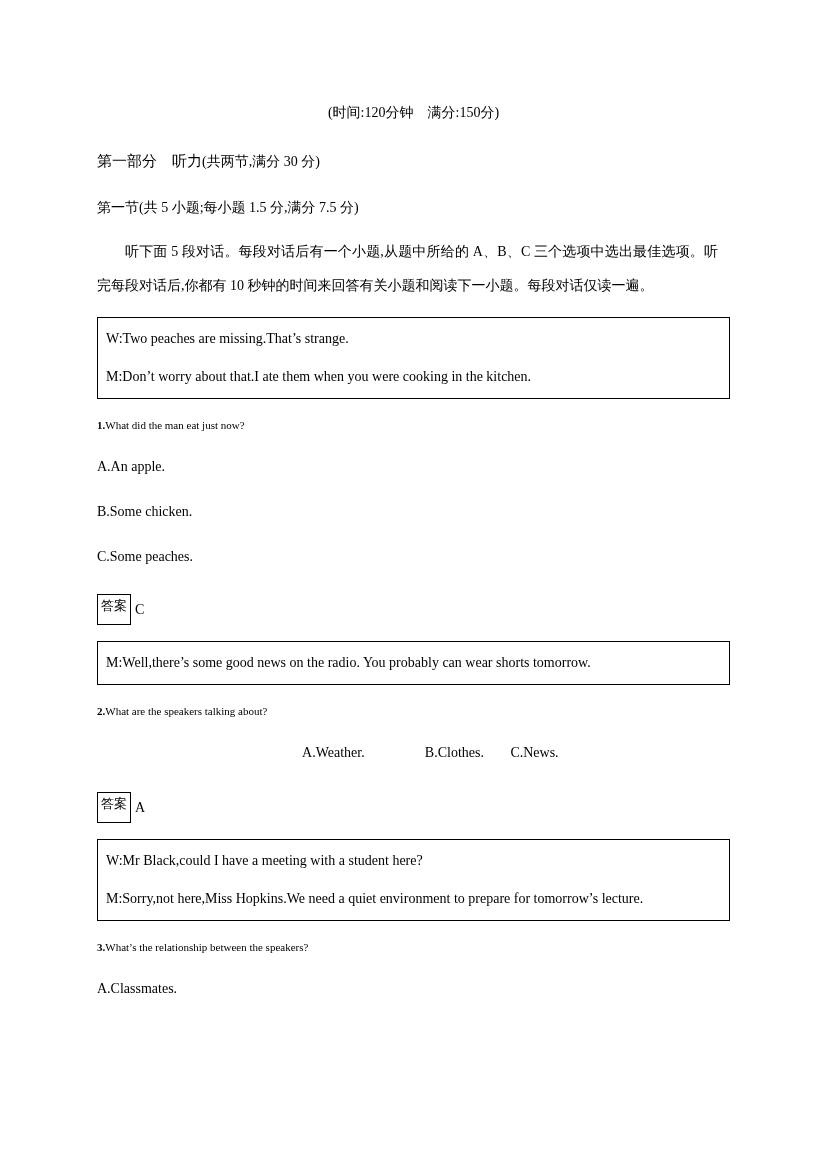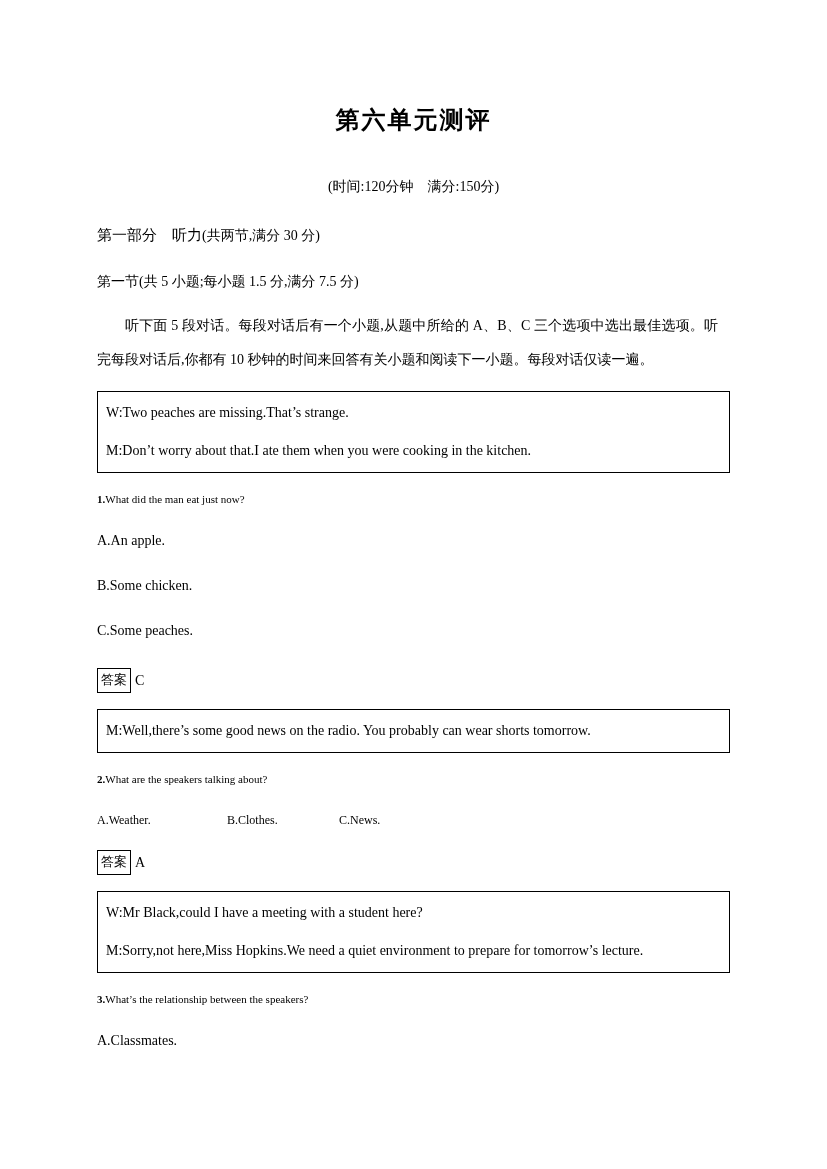--- a/index.html
+++ b/index.html
@@ -71,51 +71,51 @@
     font-size: 11px;
   }
   .question .qnum {
     font-weight: bold;
   }
   .option {
     margin: 0 0 29px 0;
     font-size: 14px;
   }
   .options-row {
-    margin: 0 0 22px 0;
-    font-size: 12px;
+    margin: 0 0 31px 0;
+    font-size: 14px;
+    text-align: center;
   }
   .options-row .opt-a { display: inline-block; width: 130px; }
   .options-row .opt-b { display: inline-block; width: 112px; }
   .options-row .opt-c { display: inline-block; }
   .answer-row {
     margin: 0 0 16px 0;
     font-size: 14px;
     line-height: 20px;
   }
   .answer-badge {
     display: inline-block;
     border: 1px solid #000000;
-    padding: 1px 3px 2px 3px;
+    padding: 1px 3px 8px 3px;
     font-size: 13px;
     vertical-align: middle;
   }
   .answer-letter {
     display: inline-block;
     margin-left: 4px;
     vertical-align: middle;
     font-size: 14px;
   }
 </style>
 </head>
 <body>
 
 <div class="page">
 
-  <h1 class="title">第六单元测评</h1>
 
   <p class="meta">(时间:120分钟　满分:150分)</p>
 
   <p class="part-heading"><span class="bold">第一部分　听力</span><span class="rest">(共两节,满分 30 分)</span></p>
 
   <p class="section-heading">第一节(共 5 小题;每小题 1.5 分,满分 7.5 分)</p>
 
   <p class="instructions">听下面 5 段对话。每段对话后有一个小题,从题中所给的 A、B、C 三个选项中选出最佳选项。听完每段对话后,你都有 10 秒钟的时间来回答有关小题和阅读下一小题。每段对话仅读一遍。</p>
 
   <div class="dialog-box">

